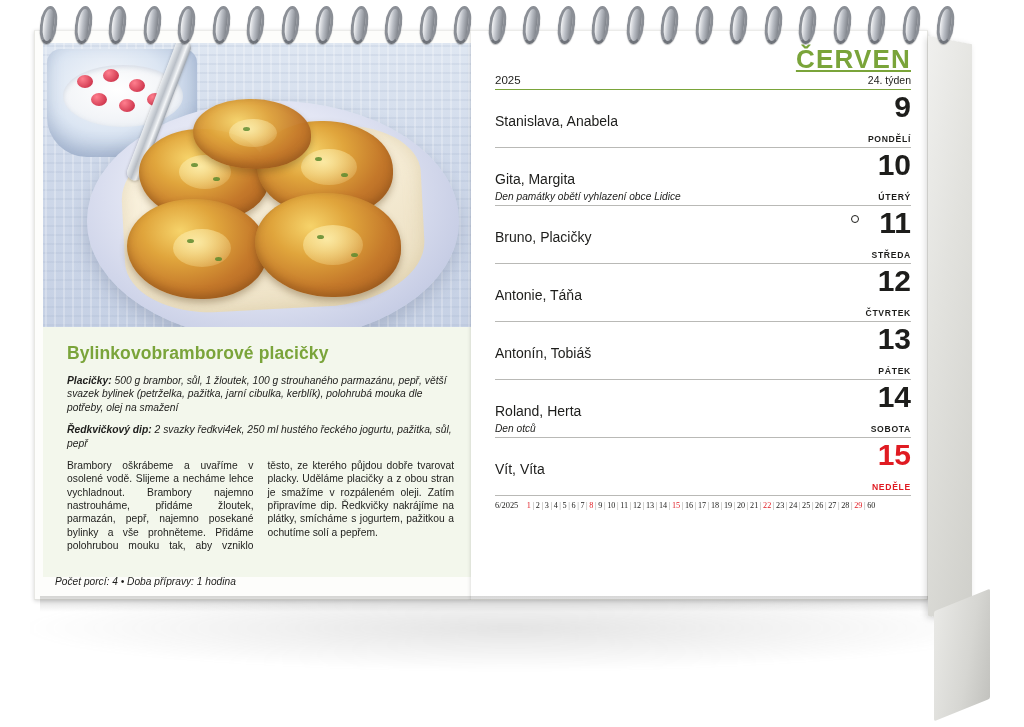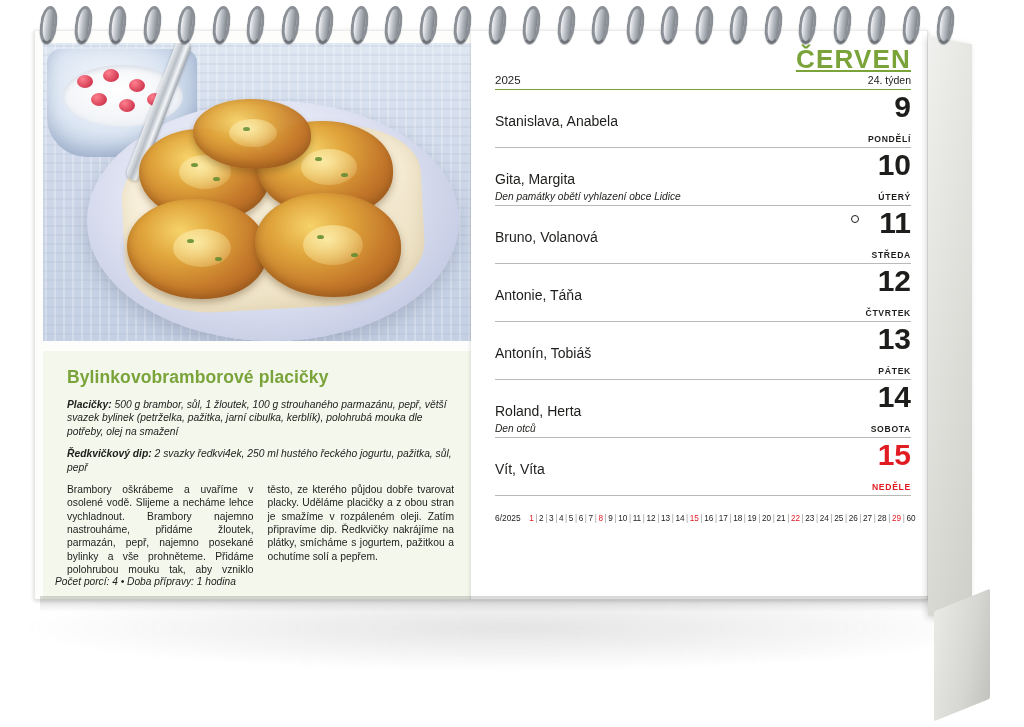--- a/index.html
+++ b/index.html
@@ -143,21 +143,21 @@
     background:#5d8a2e; opacity:.85;
   }
   .photo .cake .pale {
     position:absolute; border-radius:50%;
     background: radial-gradient(ellipse at 40% 35%, #fbe9a3, rgba(250,220,140,0));
   }
 
   
   .recipe {
     position: absolute;
-    left: 8px; top: 320px;
+    left: 8px; top: 296px;
     width: 429px; height: 250px;
     background: #f3f7ec;
     padding: 16px 18px 26px 24px;
   }
   .recipe h1 {
     margin: 0 0 10px 0;
     font-size: 17.5px;
     font-weight: bold;
     color: #7aa43a;
     letter-spacing: .1px;
@@ -267,26 +267,27 @@
   .moon {
     position: absolute;
     right: 52px; top: 9px;
     width: 8px; height: 8px;
     border: 1px solid #1d1d1b;
     border-radius: 50%;
     background: #fff;
   }
 
   .daystrip {
-    margin-top: 17px;
+    margin-top: 5px;
     display: flex;
     align-items: center;
     gap: 0px;
     font-size: 8.2px;
     color: #1d1d1b;
+    font-family: Liberation Serif, serif;
   }
   .daystrip .label { margin-right: 7px; font-size: 8.4px; }
   .daystrip .dnum { padding: 0 1.6px; }
   .daystrip .sep { color: #9a9a97; }
   .daystrip .red { color: #e01b22; }
 
   
   #stand {
     position: absolute;
     left: 928px; top: 40px;
@@ -498,21 +499,21 @@
 
     <div class="day">
       <div class="names">Gita, Margita</div>
       <div class="event">Den památky obětí vyhlazení obce Lidice</div>
       <div class="num">10</div>
       <div class="dow">ÚTERÝ</div>
     </div>
 
     <div class="day">
       <div class="moon"></div>
-      <div class="names">Bruno, Volanová</div>
+      <div class="names">Bruno, Placičky</div>
       <div class="num">11</div>
       <div class="dow">STŘEDA</div>
     </div>
 
     <div class="day">
       <div class="names">Antonie, Táňa</div>
       <div class="num">12</div>
       <div class="dow">ČTVRTEK</div>
     </div>
 

